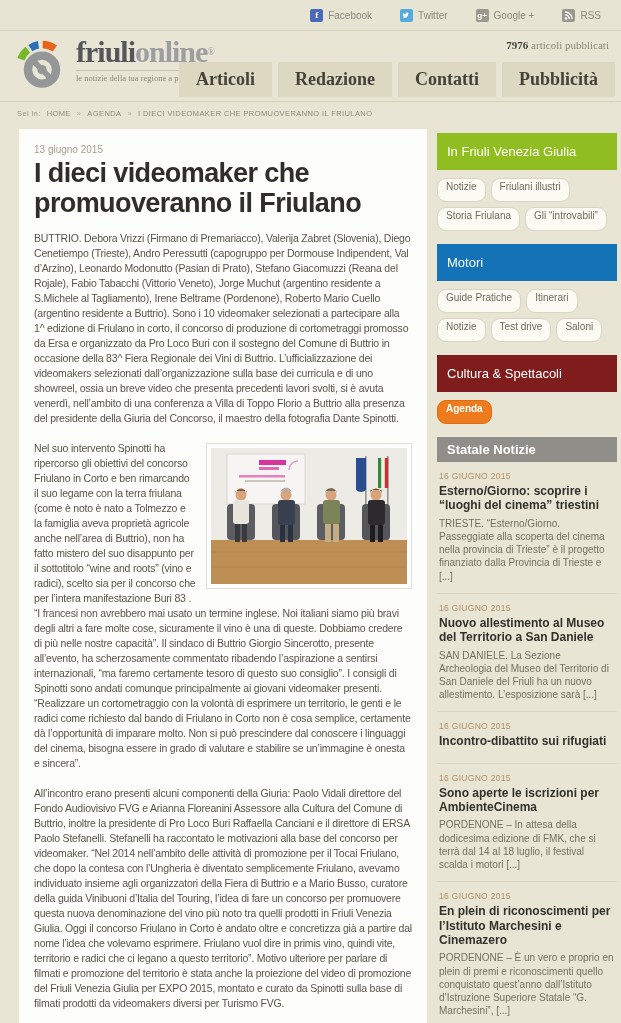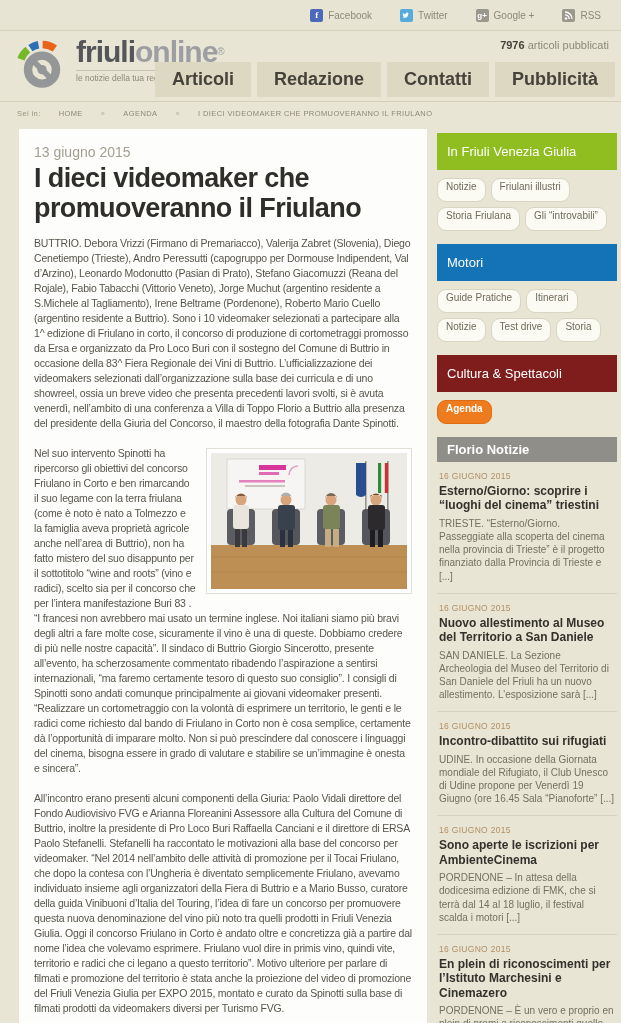--- a/index.html
+++ b/index.html
@@ -17,49 +17,49 @@
     gap:28px;padding-right:20px;border-bottom:1px solid #d6d3bf;background:#e7e4d4;
   }
   .social{display:flex;align-items:center;gap:5px;font-size:10px;color:#8d897a;}
   .sic{width:13px;height:13px;border-radius:2px;display:inline-flex;align-items:center;justify-content:center;
        color:#fff;font-weight:bold;font-size:9px;font-family:"Liberation Serif",serif;}
   .sic.fb{background:#4c69ba;}
   .sic.gp{background:#9a978c;font-family:"Liberation Sans",sans-serif;font-size:8px;}
   .sic svg{display:block;}
 
   
-  .header{position:relative;height:58px;padding:6px 0 6px 14px;}
+  .header{position:relative;height:58px;padding:6px 0 6px 14px;font-family:Liberation Serif, serif;}
   .logo{display:flex;align-items:flex-start;gap:6px;width:300px;}
   .logo-icon svg{display:block;}
   .brand-line{font-size:30px;font-weight:bold;letter-spacing:-1px;line-height:30px;margin-top:8px;}
   .brand-bold{color:#55565a;}
   .brand-light{color:#9c9ea1;}
   .reg{font-size:10px;color:#9c9ea1;vertical-align:top;font-weight:normal;}
   .tagline{border-top:1px solid #c6c3b2;margin-top:3px;padding-top:2px;font-size:8.5px;color:#8d897a;}
   .header-right{position:absolute;right:6px;top:8px;text-align:right;}
   .pub-count{font-size:11px;color:#8d897a;padding-right:6px;}
   .pub-count b{color:#45423a;}
   .nav{display:flex;gap:6px;margin-top:11px;}
   .tab{background:#dcd8c2;padding:7px 17px;font-size:18px;font-weight:bold;color:#45423a;}
 
   
   .breadcrumb{
     border-top:1px solid #d2cfba;padding:7px 0 9px 17px;
-    font-size:7.5px;color:#98947f;letter-spacing:.4px;display:flex;gap:18px;align-items:flex-start;
+    font-size:7.5px;color:#98947f;letter-spacing:.4px;display:flex;gap:6px;align-items:flex-start;
   }
   .crumb{color:#8d897a;}
   .crumb-sep{color:#b4b09c;}
 
   
   .content{display:flex;align-items:flex-start;gap:10px;padding:2px 4px 0 19px;}
   .main-card{width:409px;box-sizing:border-box;background:#fdfdfb;padding:13px 15px 20px;min-height:924px;}
   .sidebar{width:180px;flex-shrink:0;}
 
   
-  .article-date{font-size:14px;color:#a29e90;margin:2px 0 3px;}
+  .article-date{font-size:10px;color:#a29e90;margin:2px 0 3px;}
   .article-title{font-size:27px;line-height:1.12;letter-spacing:-0.6px;color:#2f2e2a;font-weight:bold;margin:0 0 13px;}
   .para,p.para{font-size:10.5px;letter-spacing:-0.2px;line-height:15px;color:#57544a;margin:0 0 15px;}
   .para::after{content:"";display:block;clear:both;}
   figure.ph{margin:0;padding:4px;background:#fff;border:1px solid #e2e0d6;}
   figure.ph svg{display:block;}
   .ph.right{float:right;margin:2px 0 6px 10px;}
 
   
   .cat-header{color:#fff;font-weight:normal;font-size:13px;padding:11px 10px;margin:4px 0 8px;}
   .tags{display:flex;flex-wrap:wrap;gap:5px;margin-bottom:13px;}
@@ -219,44 +219,43 @@
       <a class="tag">Storia Friulana</a>
       <a class="tag">Gli “introvabili”</a>
     </div>
 
     <div class="cat-header" style="background: rgb(20, 114, 182);">Motori</div>
     <div class="tags">
       <a class="tag">Guide Pratiche</a>
       <a class="tag">Itinerari</a>
       <a class="tag">Notizie</a>
       <a class="tag">Test drive</a>
-      <a class="tag">Storia</a>
+      <a class="tag">Saloni</a>
     </div>
 
     <div class="cat-header" style="background: #7f1d1d;">Cultura &amp; Spettacoli</div>
     <div class="tags">
       <a class="tag active">Agenda</a>
     </div>
 
-    <div class="latest-header" style="background: rgb(143, 142, 136);">Florio Notizie</div>
+    <div class="latest-header" style="background: rgb(143, 142, 136);">Statale Notizie</div>
 
     <div class="news-item">
       <div class="news-date">16 GIUGNO 2015</div>
       <div class="news-title">Esterno/Giorno: scoprire i “luoghi del cinema” triestini</div>
       <div class="news-excerpt">TRIESTE. “Esterno/Giorno. Passeggiate alla scoperta del cinema nella provincia di Trieste” è il progetto finanziato dalla Provincia di Trieste e [...]</div>
     </div>
     <div class="news-item">
       <div class="news-date">16 GIUGNO 2015</div>
       <div class="news-title">Nuovo allestimento al Museo del Territorio a San Daniele</div>
       <div class="news-excerpt">SAN DANIELE. La Sezione Archeologia del Museo del Territorio di San Daniele del Friuli ha un nuovo allestimento. L’esposizione sarà [...]</div>
     </div>
     <div class="news-item">
       <div class="news-date">16 GIUGNO 2015</div>
       <div class="news-title">Incontro-dibattito sui rifugiati</div>
-      <div class="news-excerpt">UDINE. In occasione della Giornata mondiale del Rifugiato, il Club Unesco di Udine propone per Venerdì 19 Giugno  (ore 16.45 Sala “Pianoforte” [...]</div>
     </div>
     <div class="news-item">
       <div class="news-date">16 GIUGNO 2015</div>
       <div class="news-title">Sono aperte le iscrizioni per AmbienteCinema</div>
       <div class="news-excerpt">PORDENONE – In attesa della dodicesima edizione di FMK, che si terrà dal 14 al 18 luglio, il festival scalda i motori [...]</div>
     </div>
     <div class="news-item">
       <div class="news-date">16 GIUGNO 2015</div>
       <div class="news-title">En plein di riconoscimenti per l’Istituto Marchesini e Cinemazero</div>
       <div class="news-excerpt">PORDENONE – È un vero e proprio en plein di premi e riconoscimenti quello conquistato quest’anno dall’Istituto d’Istruzione Superiore Statale “G. Marchesini”, [...]</div>

